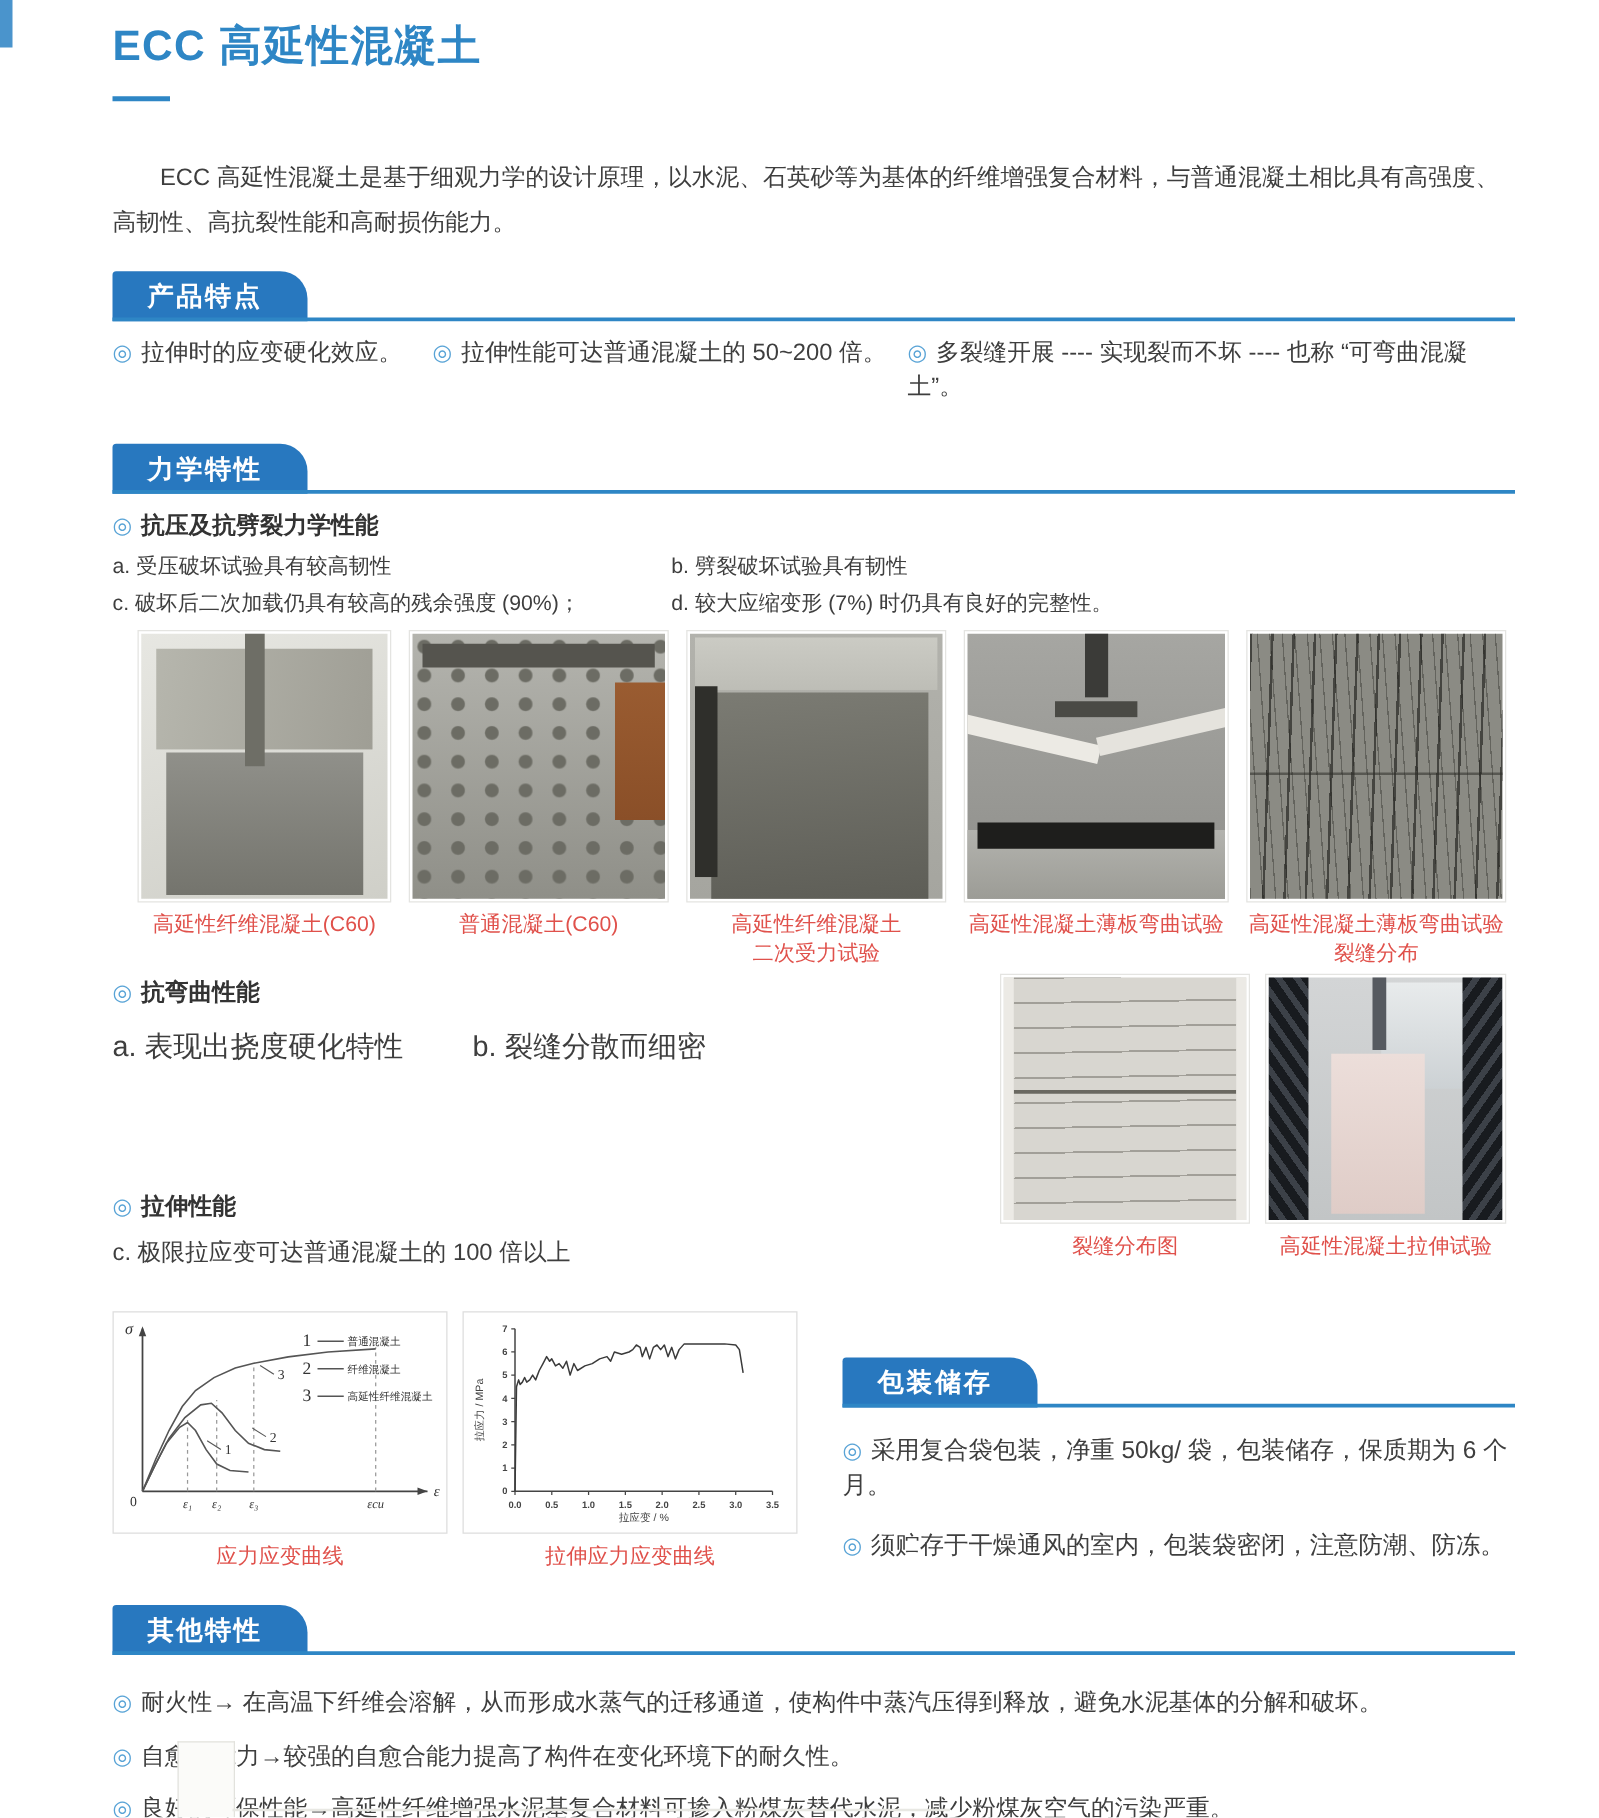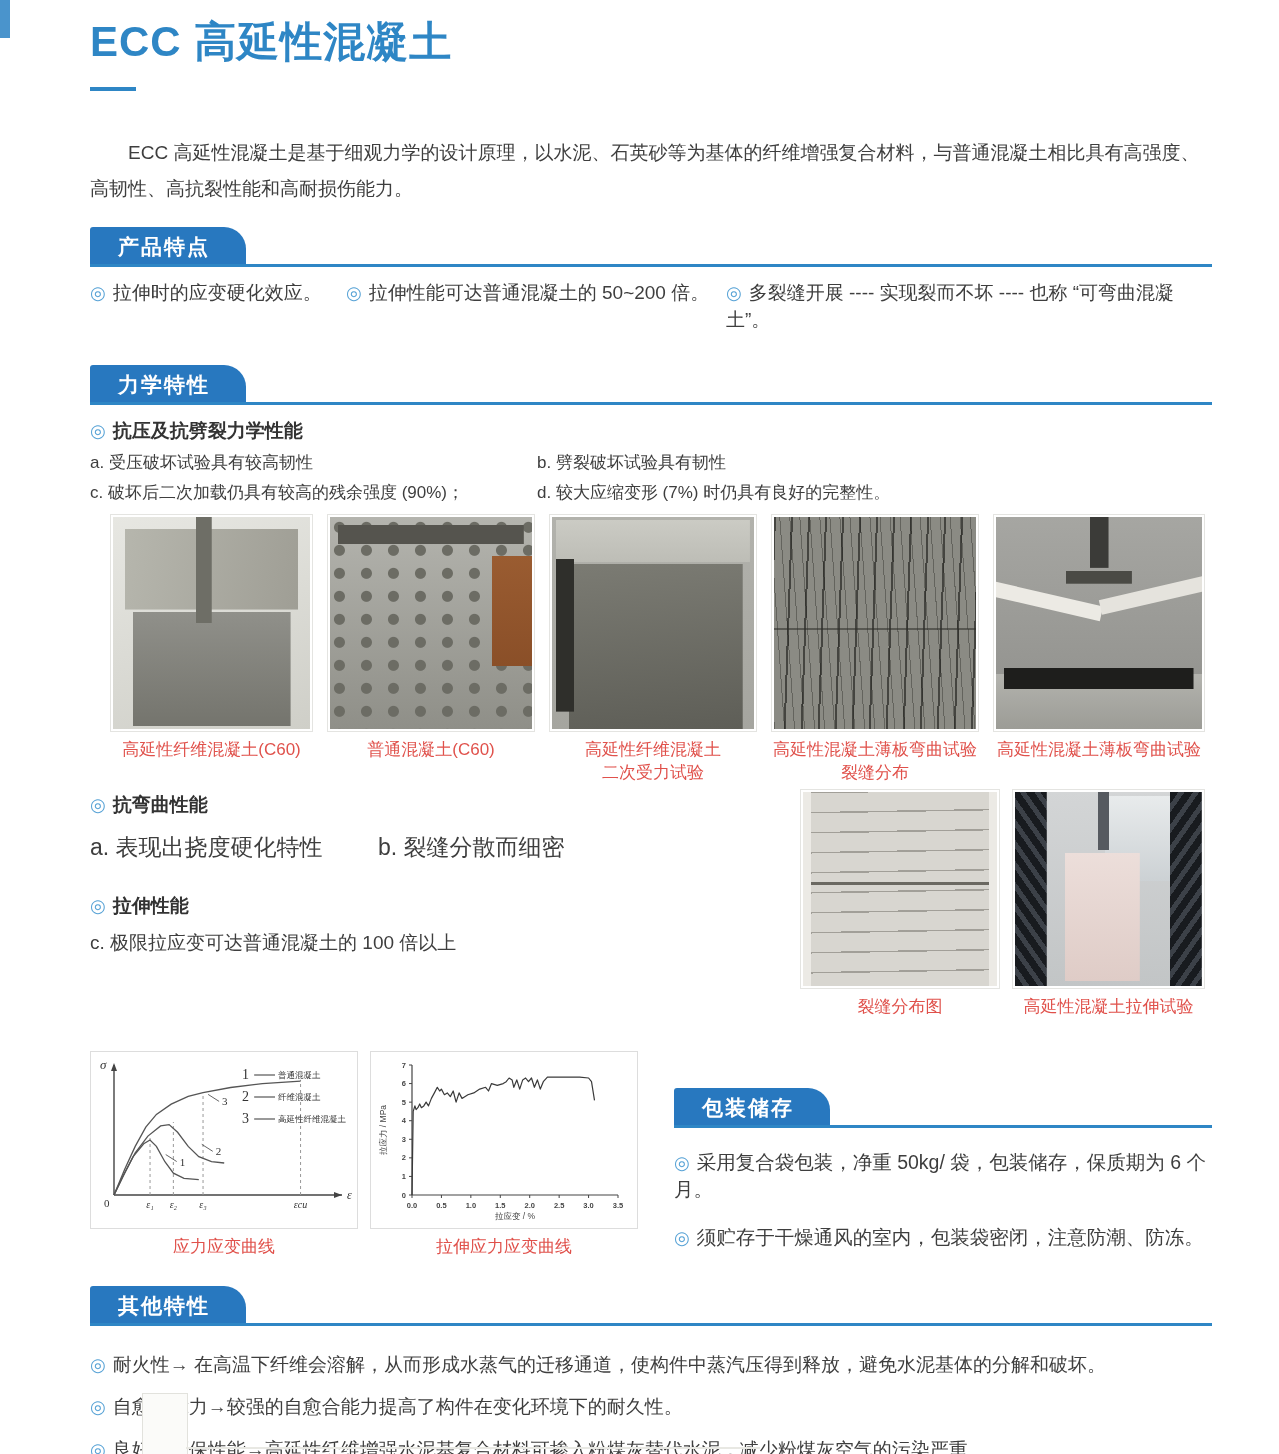--- a/index.html
+++ b/index.html
@@ -1,21 +1,21 @@
 <!DOCTYPE html>
 <html><head>
 <meta charset="utf-8">
 <style>
   html,body{margin:0;padding:0;background:#ffffff;}
   body{font-family:"Liberation Sans","DejaVu Sans",sans-serif;color:#3e3e3e;}
   .page{position:relative;width:1279px;height:1454px;background:#fff;overflow:hidden;}
   .corner-bar{position:absolute;left:0;top:0;width:10px;height:38px;background:#4a94cc;}
   .content{padding:0 67px 0 90px;}
 
-  .page-title{margin:14px 0 0;font-size:42px;font-weight:bold;color:#2e86c5;letter-spacing:1px;}
+  .page-title{margin:14px 0 0;font-size:34px;font-weight:bold;color:#2e86c5;letter-spacing:1px;}
   .title-underline{width:46px;height:4px;background:#2e86c5;margin-top:17px;}
   .intro{margin-top:44px;font-size:19px;line-height:1.9;color:#3e3e3e;text-indent:2em;}
 
   .sec-head{position:relative;height:41px;}
   .sec-badge{position:absolute;left:0;bottom:0;background:#2878bf;color:#fff;font-size:21px;
              font-weight:bold;letter-spacing:2px;padding:6px 36px 6px 28px;
              border-top-right-radius:22px;border-top-left-radius:3px;}
   .sec-rule{position:absolute;left:0;right:0;bottom:0;height:3px;background:#2e86c5;}
 
   .mt16{margin-top:16px;} .mt30{margin-top:30px;} .mt26{margin-top:26px;}
@@ -82,21 +82,21 @@
     background-color:#d8d6d0;background-image:
     linear-gradient(rgba(60,58,50,.7),rgba(60,58,50,.7)),
     repeating-linear-gradient(179deg,rgba(95,92,84,.45) 0 1.5px,rgba(0,0,0,0) 1.5px 20px);
     background-size:100% 3px,100% 100%;background-position:0 47%,0 0;
     background-repeat:no-repeat,repeat;}
 
   .bend-row{display:flex;margin-top:4px;}
   .bend-left{flex:1;padding-top:2px;}
   .pair-row{display:flex;margin-top:13px;font-size:23px;line-height:1.45;}
   .pair-row .p1{width:288px;} .pair-row.tension .p1{width:312px;}
-  .tension-head{margin-top:27px;}
+  .tension-head{margin-top:97px;}
   .bend-right{display:flex;gap:12px;width:412px;align-items:flex-start;}
 
   .charts-row{display:flex;align-items:flex-start;margin-top:32px;}
   .chart-fig{text-align:center;margin-right:12px;}
   .chart-box{width:268px;height:178px;border:1px solid #ddd;background:#fff;padding:3px;box-sizing:border-box;}
   .pack-col{flex:1;margin-left:24px;padding-top:36px;}
   .pack-bullet{margin-top:21px;font-size:19.5px;line-height:1.4;}
 
   .other-bullet{margin-top:15px;font-size:19px;line-height:1.45;}
   .other-bullet.first{margin-top:25px;}
@@ -157,31 +157,31 @@
           </div>
         <div class="caption">普通混凝土(C60)</div>
       </div>
       <div class="figure w208">
         <div class="photo w208 h218">
             <div class="ph ph3"></div>
           </div>
         <div class="caption">高延性纤维混凝土
 二次受力试验</div>
       </div>
+      <div class="figure w212">
+        <div class="photo w212 h218">
+            <div class="ph ph4"></div>
+          </div>
+        <div class="caption">高延性混凝土薄板弯曲试验</div>
+      </div>
       <div class="figure w208">
         <div class="photo w208 h218">
             <div class="ph ph5"></div>
           </div>
         <div class="caption">高延性混凝土薄板弯曲试验裂缝分布</div>
-      </div>
-      <div class="figure w212">
-        <div class="photo w212 h218">
-            <div class="ph ph4"></div>
-          </div>
-        <div class="caption">高延性混凝土薄板弯曲试验</div>
       </div>
     </div>
 
     <div class="bend-row">
       <div class="bend-left">
         <div class="subhead" style="margin-top:0;"><span class="bullet-icon">◎</span><span>抗弯曲性能</span></div>
         <div class="pair-row">
           <div class="p1">a. 表现出挠度硬化特性</div>
           <div class="p2">b. 裂缝分散而细密</div>
         </div>

